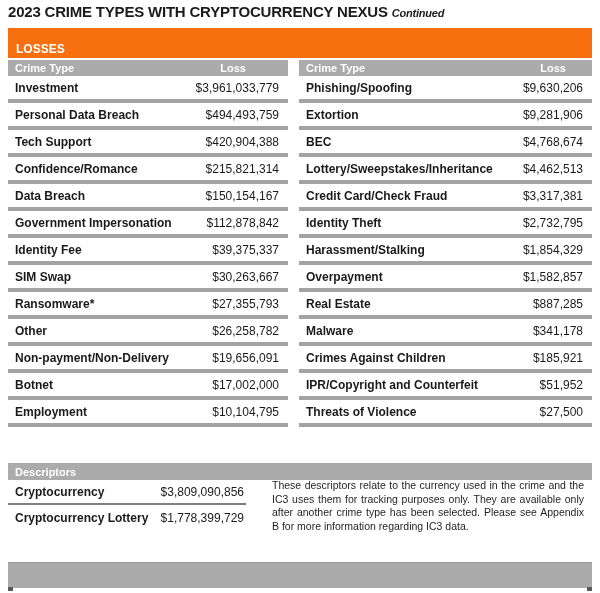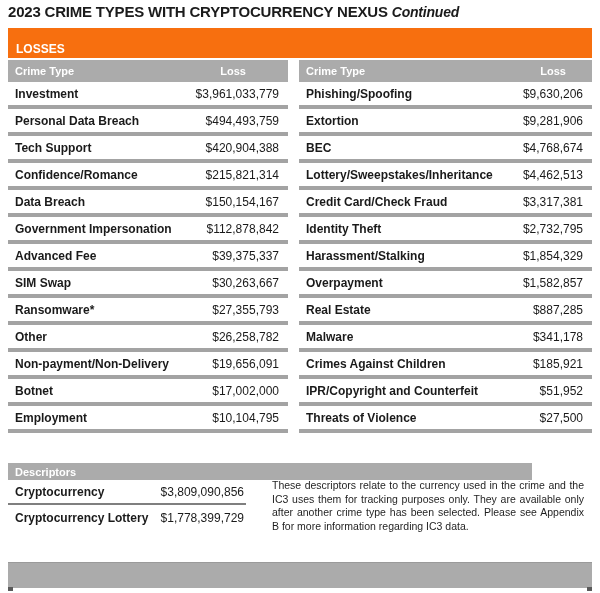--- a/index.html
+++ b/index.html
@@ -16,21 +16,21 @@
     position: absolute;
     left: 8px;
     top: 3px;
     font-size: 15px;
     font-weight: bold;
     letter-spacing: -0.2px;
     color: #1b1b1b;
     white-space: nowrap;
   }
   .title .continued {
-    font-size: 14px;
+    font-size: 11px;
     font-style: italic;
     font-weight: bold;
     margin-left: 4px;
   }
   .orange-band {
     position: absolute;
     left: 8px;
     top: 28px;
     width: 584px;
     height: 30px;
@@ -38,21 +38,21 @@
     color: #ffffff;
     font-weight: bold;
     font-size: 12px;
     padding: 14px 0 0 8px;
     box-sizing: border-box;
   }
   .col { position: absolute; top: 60px; }
   .col-left  { left: 8px;   width: 280px; }
   .col-right { left: 299px; width: 293px; }
   .thead {
-    height: 22px;
+    height: 16px;
     background: #ABABAB;
     color: #ffffff;
     font-weight: bold;
     font-size: 11px;
     display: flex;
     justify-content: space-between;
     align-items: center;
     box-sizing: border-box;
   }
   .thead .ct   { padding-left: 7px; }
@@ -67,21 +67,21 @@
     box-sizing: border-box;
     font-size: 12px;
     background: #ffffff;
   }
   .row .ct   { font-weight: bold; padding-left: 7px; white-space: nowrap; }
   .row .loss { padding-right: 9px; white-space: nowrap; }
   .desc-band {
     position: absolute;
     left: 8px;
     top: 463px;
-    width: 524px;
+    width: 584px;
     height: 17px;
     background: #ABABAB;
     color: #ffffff;
     font-weight: bold;
     font-size: 11px;
     padding-left: 7px;
     box-sizing: border-box;
     display: flex;
     align-items: center;
   }
@@ -156,21 +156,21 @@
       </div>
     <div class="row">
         <span class="ct">Data Breach</span>
         <span class="loss">$150,154,167</span>
       </div>
     <div class="row">
         <span class="ct">Government Impersonation</span>
         <span class="loss">$112,878,842</span>
       </div>
     <div class="row">
-        <span class="ct">Advanced Fee</span>
+        <span class="ct">Identity Fee</span>
         <span class="loss">$39,375,337</span>
       </div>
     <div class="row">
         <span class="ct">SIM Swap</span>
         <span class="loss">$30,263,667</span>
       </div>
     <div class="row">
         <span class="ct">Ransomware*</span>
         <span class="loss">$27,355,793</span>
       </div>

